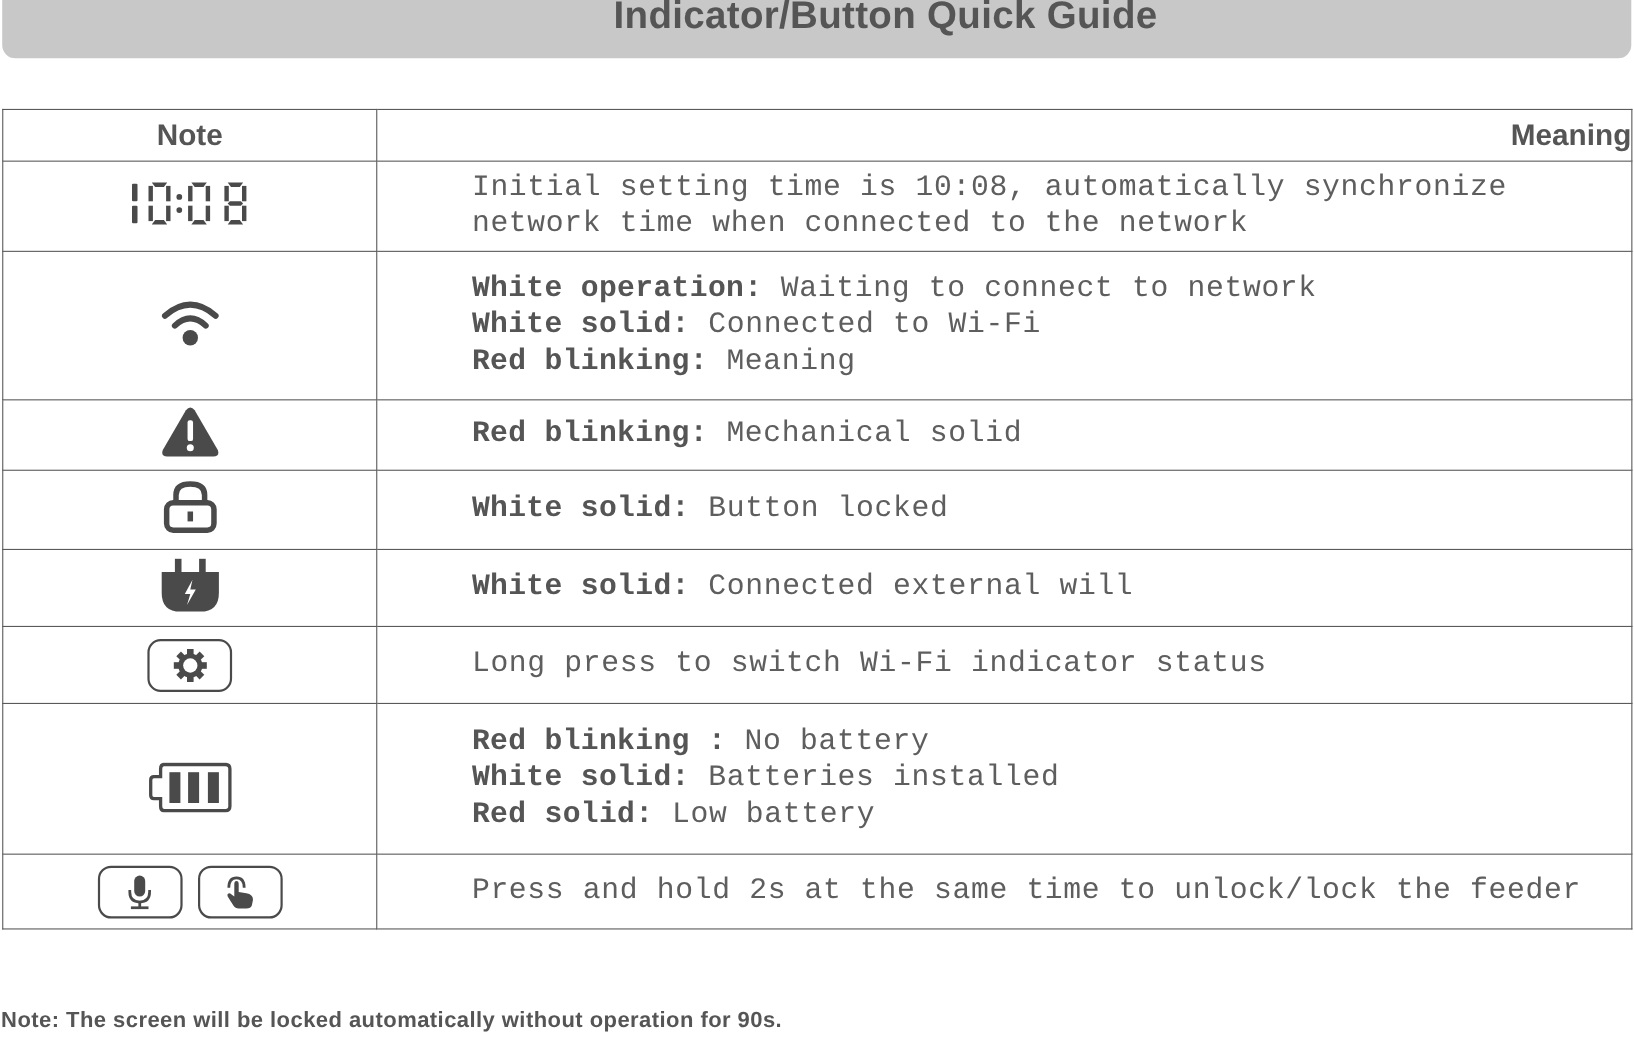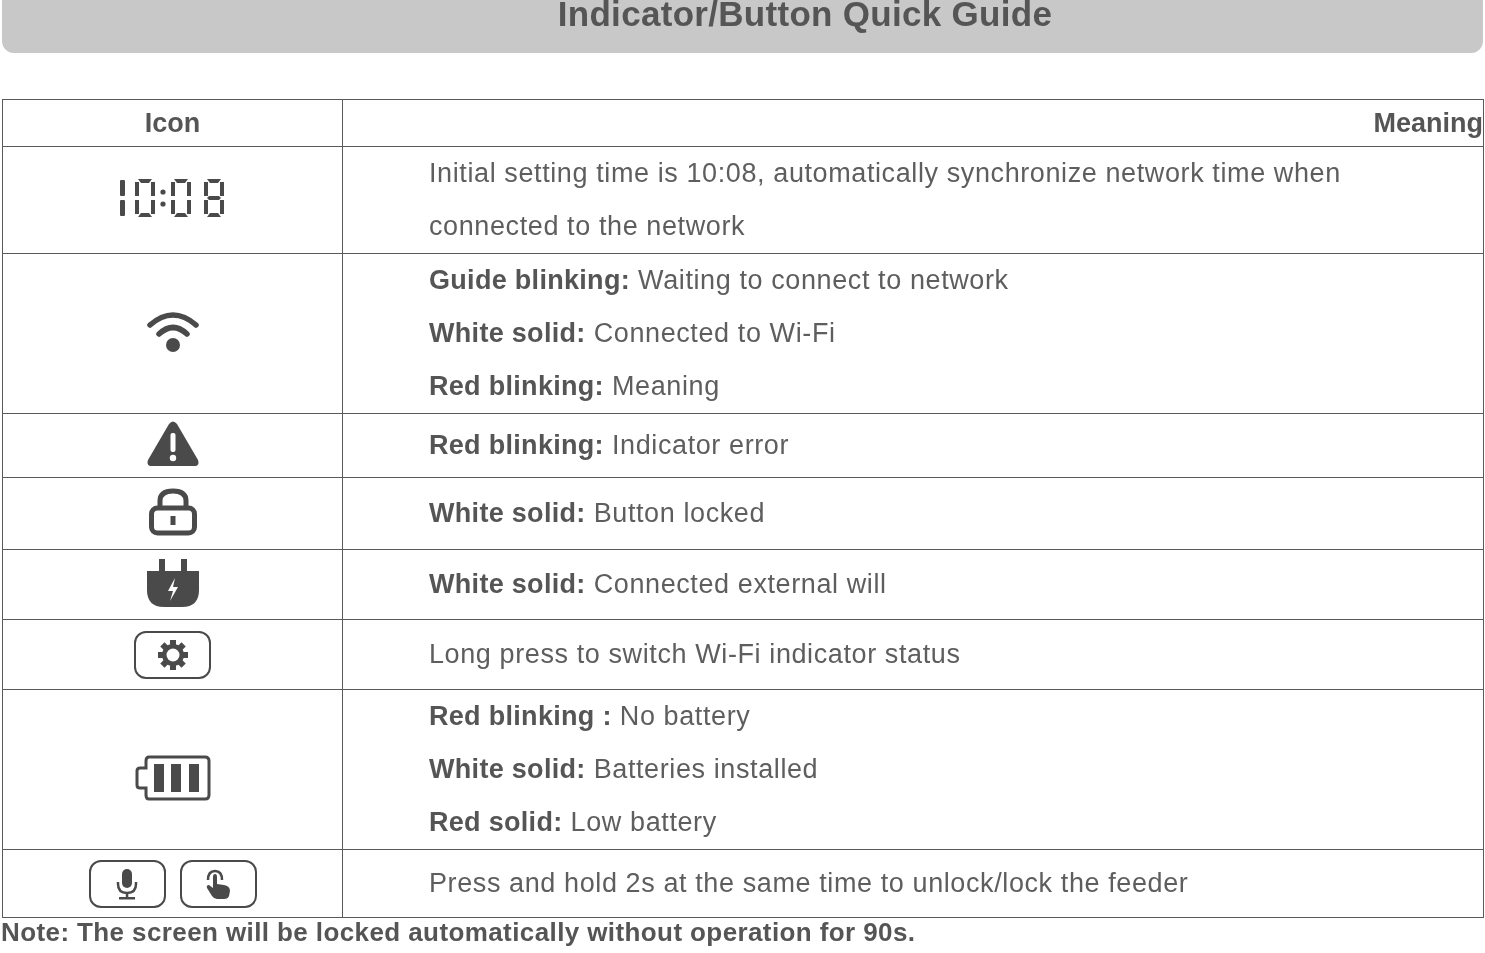--- a/index.html
+++ b/index.html
@@ -12,43 +12,43 @@
                   padding-left: 125px; letter-spacing: 0.3px; }
     table.guide { position: absolute; left: 2px; top: 99px; width: 1482px;
                   border-collapse: collapse; table-layout: fixed; }
     table.guide td, table.guide th { border: 1.5px solid #5a5a5a; padding: 0; }
     table.guide th { height: 46px; font-size: 27px; font-weight: bold; color: #555555; }
     th.col-icon { width: 339px; text-align: center; }
     th.col-meaning { text-align: right; padding-left: 84px; }
     td.icon-cell { text-align: center; vertical-align: middle; }
     td.meaning-cell { padding-left: 86px !important; vertical-align: middle;
                       font-size: 27px; color: #5e5e5e; letter-spacing: 0.6px; }
-    .line { line-height: 53px; white-space: nowrap; }
+    .line { line-height: 33px; white-space: nowrap; font-family: Liberation Mono, monospace; }
     .line.wrap { white-space: normal; padding-right: 40px; }
     .lbl { font-weight: bold; color: #555555; letter-spacing: 0.3px; }
     .icon { display: inline-block; vertical-align: middle; }
     .btn-frame { display: inline-block; width: 74px; height: 44px; border: 2.5px solid #4a4a4a;
                  border-radius: 12px; box-sizing: border-box; vertical-align: middle;
                  position: relative; }
     .btn-frame svg { position: absolute; left: 50%; top: 50%; transform: translate(-50%, -50%); }
     .btn-gap { display: inline-block; width: 14px; }
-    .note { position: absolute; left: 1px; top: 917px; font-size: 26px; font-weight: bold;
+    .note { position: absolute; left: 1px; top: 917px; font-size: 20px; font-weight: bold;
             color: #555555; letter-spacing: 0.4px; }
   </style>
 </head>
 <body>
 
 <div class="title-bar">
   <div class="title-text">Indicator/Button Quick Guide</div>
 </div>
 
 <table class="guide">
   <tbody>
       <tr>
-    <th class="col-icon">Icon</th>
+    <th class="col-icon">Note</th>
     <th class="col-meaning">Meaning</th>
   </tr>
 
   <tr style="height:82px">
     <td class="icon-cell">
       <span class="icon">
         <svg width="110" height="42" viewBox="0 0 110 42">
           <g fill="#4a4a4a">
 
             <rect x="2" y="3" width="5" height="16" rx="1"></rect>
@@ -95,38 +95,38 @@
         <svg width="56" height="46" viewBox="0 0 56 46">
           <g fill="none" stroke="#4a4a4a" stroke-width="5.5" stroke-linecap="round">
             <path d="M5 16 Q28 -4 51 16"></path>
             <path d="M14 25 Q28 12 42 25"></path>
           </g>
           <circle cx="28" cy="36" r="7" fill="#4a4a4a"></circle>
         </svg>
       </span>
     </td>
     <td class="meaning-cell">
-      <div class="line"><span class="lbl">Guide blinking:</span><span> Waiting to connect to network</span></div>
+      <div class="line"><span class="lbl">White operation:</span><span> Waiting to connect to network</span></div>
       <div class="line"><span class="lbl">White solid:</span><span> Connected to Wi-Fi</span></div>
       <div class="line"><span class="lbl">Red blinking:</span><span> Meaning</span></div>
     </td>
   </tr>
 
   <tr style="height:64px">
     <td class="icon-cell">
       <span class="icon">
         <svg width="54" height="48" viewBox="0 0 54 48">
           <path d="M23 4 Q27 -1 31 4 L52 40 Q54 46 48 46 L6 46 Q0 46 2 40 Z" fill="#4a4a4a"></path>
           <rect x="24.5" y="13" width="5" height="19" rx="2" fill="#ffffff"></rect>
           <circle cx="27" cy="38" r="3.2" fill="#ffffff"></circle>
         </svg>
       </span>
     </td>
     <td class="meaning-cell">
-      <div class="line"><span class="lbl">Red blinking:</span><span> Indicator error</span></div>
+      <div class="line"><span class="lbl">Red blinking:</span><span> Mechanical solid</span></div>
     </td>
   </tr>
 
   <tr style="height:72px">
     <td class="icon-cell">
       <span class="icon">
         <svg width="50" height="48" viewBox="0 0 50 48">
           <path d="M12 20 L12 13 Q12 3 25 3 Q38 3 38 13 L38 20" fill="none" stroke="#4a4a4a" stroke-width="5"></path>
           <rect x="3.5" y="20" width="43" height="25" rx="6" fill="none" stroke="#4a4a4a" stroke-width="5"></rect>
           <rect x="22.5" y="28" width="5" height="9" fill="#4a4a4a"></rect>

